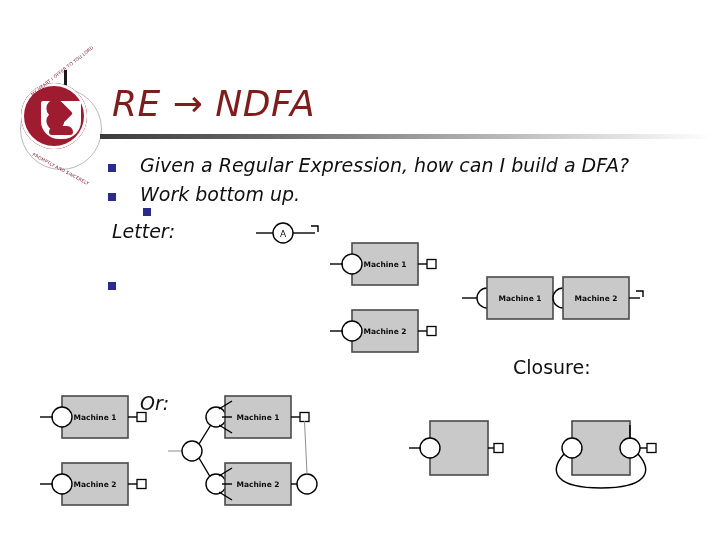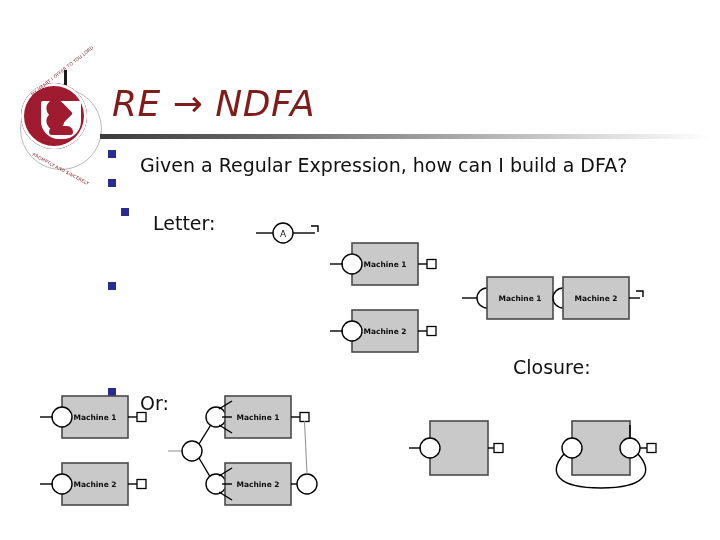--- a/index.html
+++ b/index.html
@@ -124,22 +124,23 @@
     top: 134px;
     width: 612px;
     height: 5px;
     background: linear-gradient(to right, #3b3b3b 0%, #6a6a6a 28%, #a8a8a8 58%, #dcdcdc 82%, #ffffff 100%);
   }
 
   
   .bullet-row {
     position: absolute;
     display: flex;
-    align-items: flex-start;
+    align-items: flex-end;
     white-space: nowrap;
+    font-style: italic;
   }
   .bullet-sq {
     width: 8px;
     height: 8px;
     background: #2b2b8f;
     margin-right: 24px;
     flex: 0 0 auto;
     position: relative;
     top: -4px;
   }
@@ -151,21 +152,21 @@
   .plain-text {
     position: absolute;
     font-size: 19px;
     color: #101010;
     white-space: nowrap;
     margin-left: 45px;
   }
 
   #row-given  { left: 108px; top: 154px; }
   #row-work   { left: 108px; top: 183px; }
-  #row-letter { left: 121px; top: 212px; }
+  #row-letter { left: 112px; top: 212px; flex-direction: column; }
   #row-concat { left: 108px; top: 286px; }
   #row-or     { left: 108px; top: 356px; margin-top: 36px; }
   #txt-closure{ left: 468px; top: 356px; }
 
   
   #diagrams {
     position: absolute;
     left: 0; top: 0;
     width: 720px;
     height: 540px;
@@ -209,20 +210,21 @@
 <div id="title">RE → NDFA</div>
 <div id="rule"></div>
 
 <div class="bullet-row" id="row-given">
   <span class="bullet-sq"></span>
   <span class="bullet-text">Given a Regular Expression, how can I build a DFA?</span>
 </div>
 
 <div class="bullet-row" id="row-work">
   <span class="bullet-sq"></span>
+  <span class="bullet-text">Work bottom up.</span>
 </div>
 
 <div class="bullet-row" id="row-letter">
   <span class="bullet-sq"></span>
   <span class="bullet-text">Letter:</span>
 </div>
 
 <div class="bullet-row" id="row-concat">
   <span class="bullet-sq"></span>
 </div>

